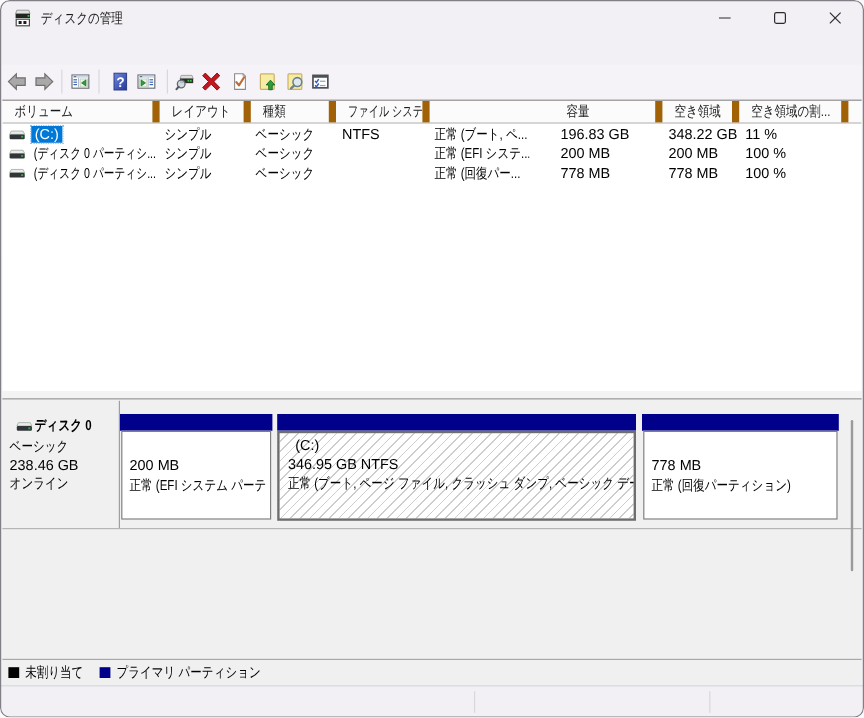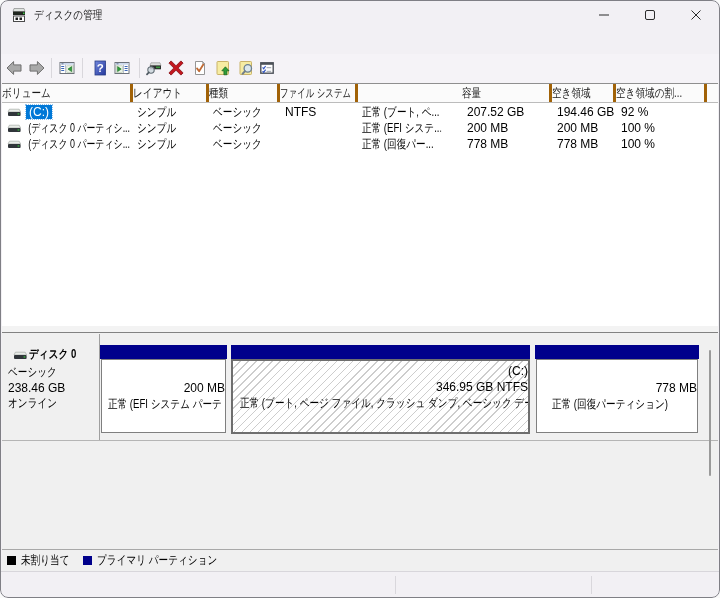--- a/index.html
+++ b/index.html
@@ -31,35 +31,35 @@
 .tool-sep { position:absolute; top:4px; width:1px; height:20px; background:#d9d7dc; }
 #tb-back{left:3px} #tb-fwd{left:26px} #tsep1{left:51px} #tb-tree{left:56px} #tsep2{left:82px}
 #tb-help{left:89px} #tb-pane{left:111px} #tsep3{left:139px} #tb-rescan{left:143px} #tb-delete{left:165px}
 #tb-check{left:189px} #tb-open{left:212px} #tb-explore{left:235px} #tb-props{left:256px}
 
 #content-topline { position:absolute; left:2px; top:83px; width:716px; height:1px; background:#8f8f8f; z-index:5; }
 
 
 .listview { position:absolute; left:2px; top:84px; width:716px; height:242px; background:#fff; overflow:hidden; }
 .lv-header { position:absolute; left:0; top:0; width:716px; height:19px; background:#fbfbfb; border-bottom:1px solid #bcbcbc; }
-.lv-hcell { position:absolute; top:0; height:18px; line-height:18px; font-size:12px; color:#1a1a1a; padding-left:0; border-right:3px solid #a16207; overflow:hidden; white-space:nowrap; }
+.lv-hcell { position:absolute; top:0; height:18px; line-height:18px; font-size:12px; color:#1a1a1a; padding-left:10px; border-right:6px solid #a16207; overflow:hidden; white-space:nowrap; }
 .c-vol{left:0;width:131px} .c-lay{left:131px;width:76px} .c-typ{left:207px;width:71px} .c-fs{left:278px;width:78px}
 .c-sta{left:356px;width:104px} .c-cap{left:460px;width:90px} .c-fre{left:550px;width:64px} .c-pct{left:614px;width:91px}
 .lv-row { position:absolute; left:0; width:716px; height:16px; }
 #lvrow0{top:20px} #lvrow1{top:36px} #lvrow2{top:52px}
 .lv-cell { position:absolute; top:0; height:16px; line-height:16px; font-size:12px; padding-left:5px; white-space:nowrap; overflow:hidden; }
 .row-icon { position:absolute; left:4px; top:0; width:16px; height:16px; }
 .vol-text { position:absolute; left:24px; top:1px; height:14px; line-height:14px; padding:0 3px; white-space:nowrap; }
 .lv-row.selected .vol-text { background:#0078d7; color:#fff; outline:1px dotted #90c2ee; outline-offset:0px; }
 
 
 .splitter { position:absolute; left:2px; top:326px; width:716px; height:7px; background:#f3f3f3; border-bottom:1px solid #828282; }
 
 
-.graphical { position:absolute; left:2px; top:333px; width:716px; height:216px; background:#f0f0f0;text-align:right; }
+.graphical { position:absolute; left:2px; top:333px; width:716px; height:216px; background:#f0f0f0; }
 .disk-row { position:absolute; left:0; width:716px; }
 #disk0-row { top:1px; height:107px; border-bottom:1px solid #b5b5b5; }
 #cdrom-row { top:110px; height:94px; border-bottom:1px solid #c2c2c2; }
 .disk-panel { position:absolute; left:0; top:0; width:98px; height:100%; border-right:1px solid #9f9f9f; }
 .disk-title { position:absolute; left:3px; display:flex; align-items:center; font-weight:bold; font-size:12px; white-space:nowrap; }
 .disk-title svg { width:16px; height:16px; margin-right:1px; flex:none; }
 .disk-line { position:absolute; left:6px; height:15px; line-height:15px; font-size:12px; white-space:nowrap; }
 #disk0-row .disk-title { top:12px; left:10px; }
 #d0-l1{top:31px} #d0-l2{top:46.5px} #d0-l3{top:62px}
 #cdrom-row .disk-title { top:2px; left:9px; }
@@ -242,23 +242,23 @@
           <polygon points="3.4,5.2 13.2,5.2 14.6,8 2,8" fill="#e9ece9" stroke="#98a098" stroke-width="0.6"></polygon>
           <rect x="2" y="8" width="12.6" height="4" rx="1" fill="#30353a"></rect>
           <rect x="11.6" y="9.2" width="1.7" height="1.5" fill="#37a93e"></rect>
         </svg>
         <span class="vol-text">(C:)</span>
       </div>
       <div class="lv-cell c-lay cjk">シンプル</div>
       <div class="lv-cell c-typ cjk">ベーシック</div>
       <div class="lv-cell c-fs">NTFS</div>
       <div class="lv-cell c-sta cjk">正常 (ブート, ペ...</div>
-      <div class="lv-cell c-cap">207.52 GB</div>
-      <div class="lv-cell c-fre">194.46 GB</div>
-      <div class="lv-cell c-pct">92 %</div>
+      <div class="lv-cell c-cap">196.83 GB</div>
+      <div class="lv-cell c-fre">348.22 GB</div>
+      <div class="lv-cell c-pct">11 %</div>
     </div>
     <div class="lv-row" id="lvrow1">
       <div class="lv-cell c-vol" style="padding-left:0">
         <svg class="row-icon" viewBox="0 0 16 16">
           <polygon points="3.4,5.2 13.2,5.2 14.6,8 2,8" fill="#e9ece9" stroke="#98a098" stroke-width="0.6"></polygon>
           <rect x="2" y="8" width="12.6" height="4" rx="1" fill="#30353a"></rect>
           <rect x="11.6" y="9.2" width="1.7" height="1.5" fill="#37a93e"></rect>
         </svg>
         <span class="vol-text cjk">(ディスク 0 パーティシ...</span>
       </div>

